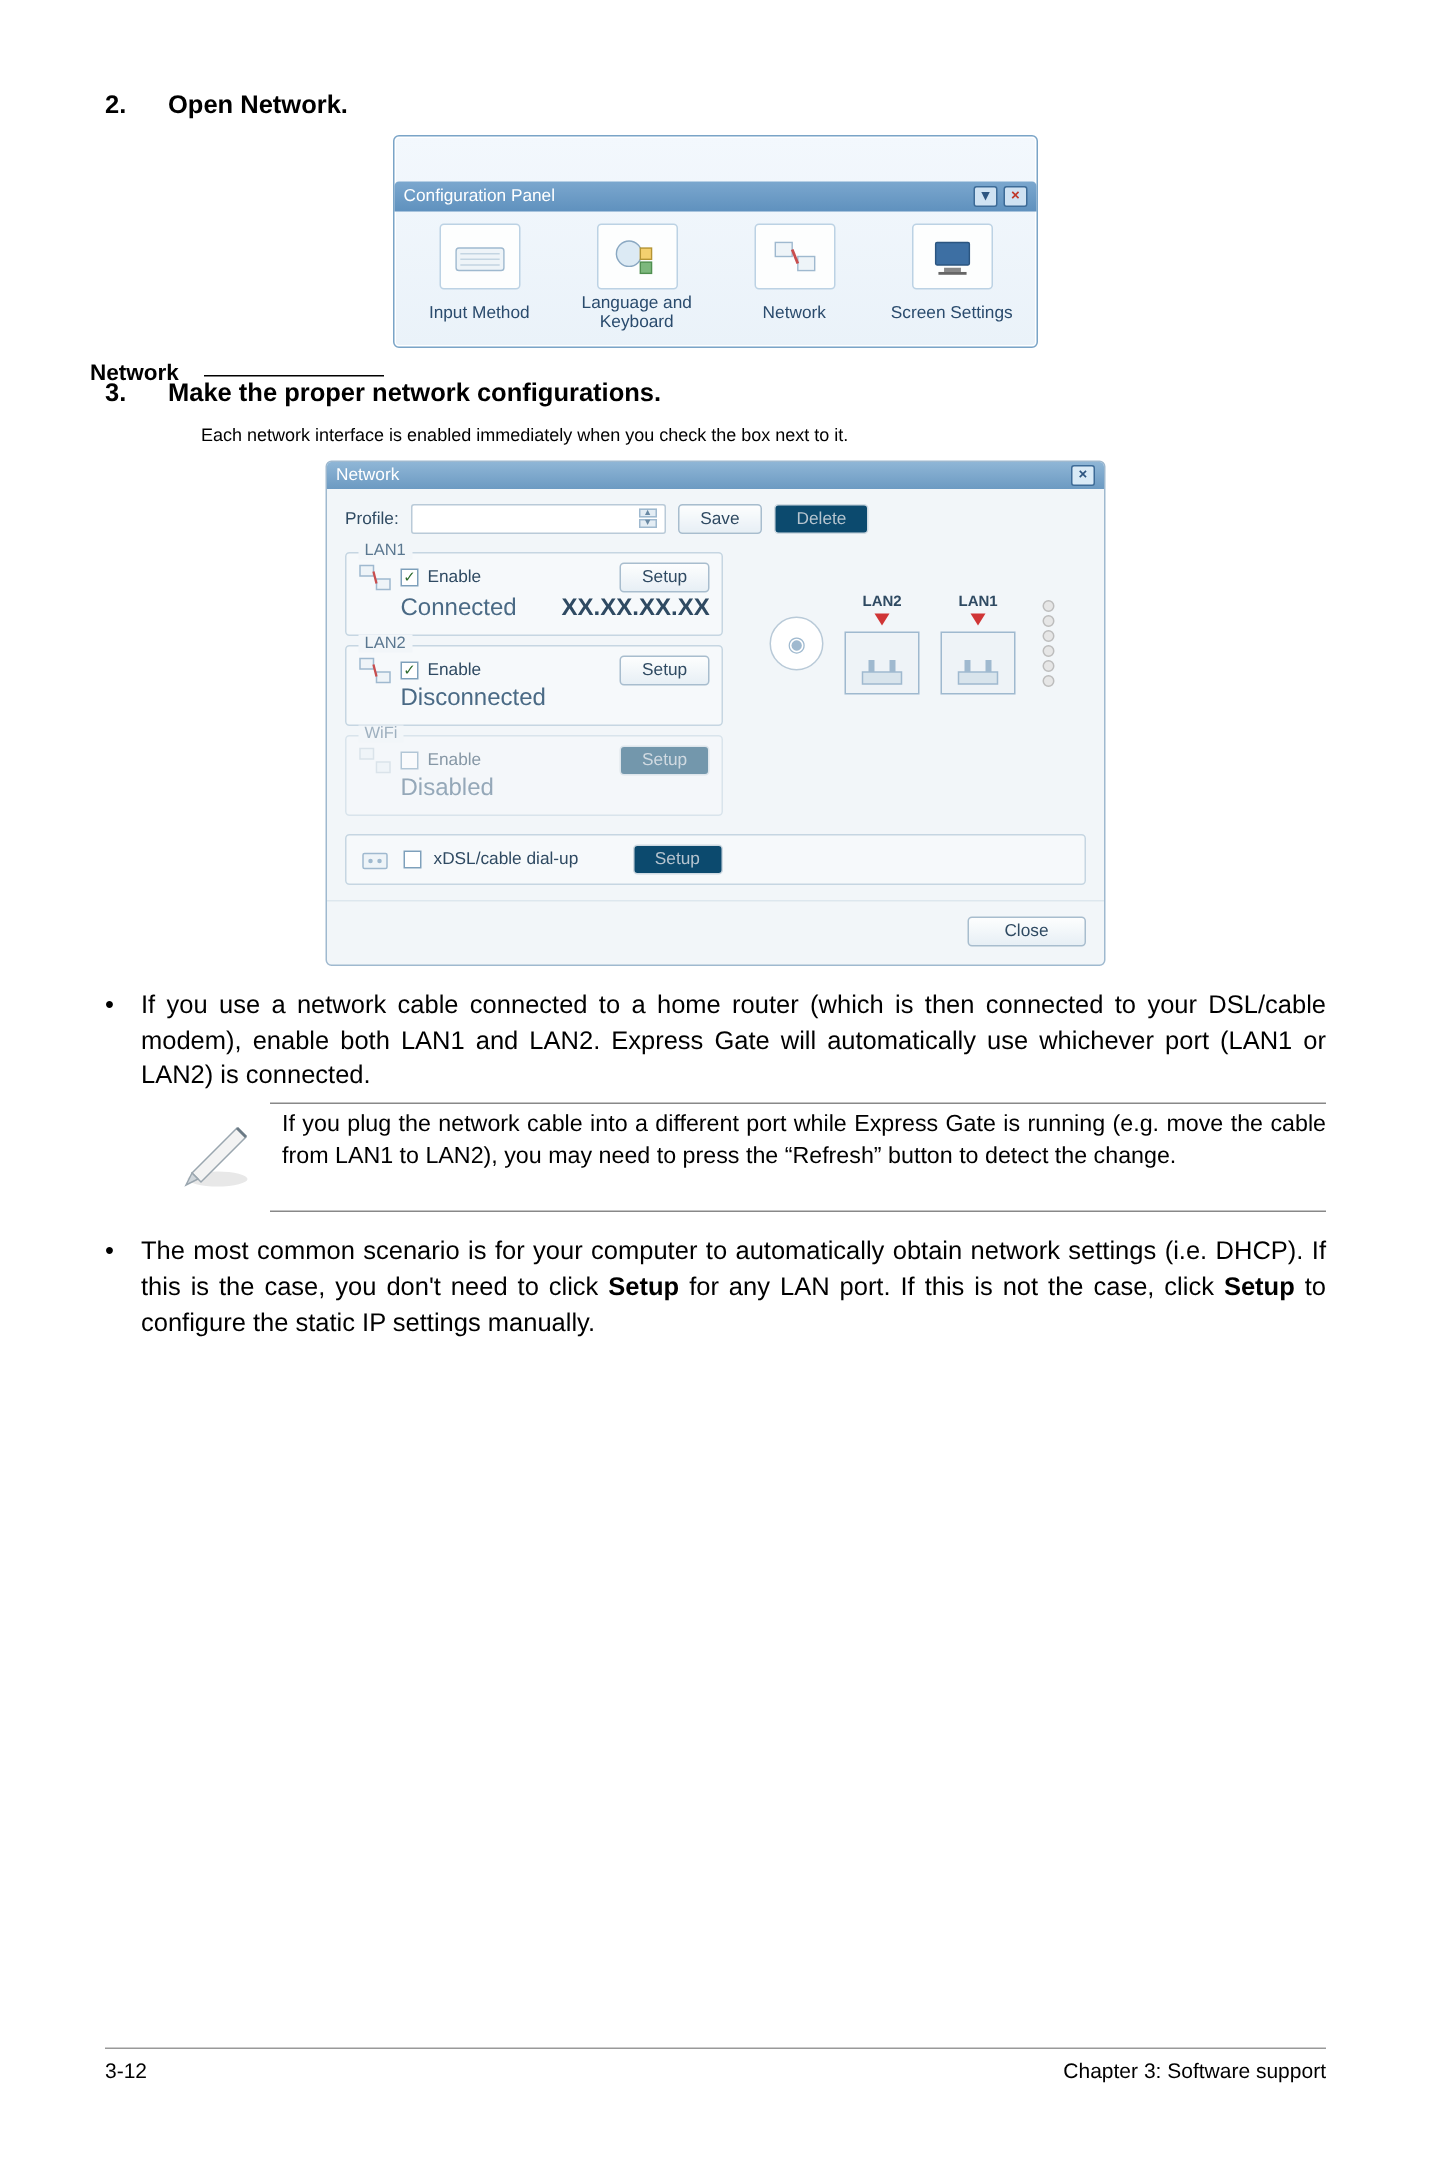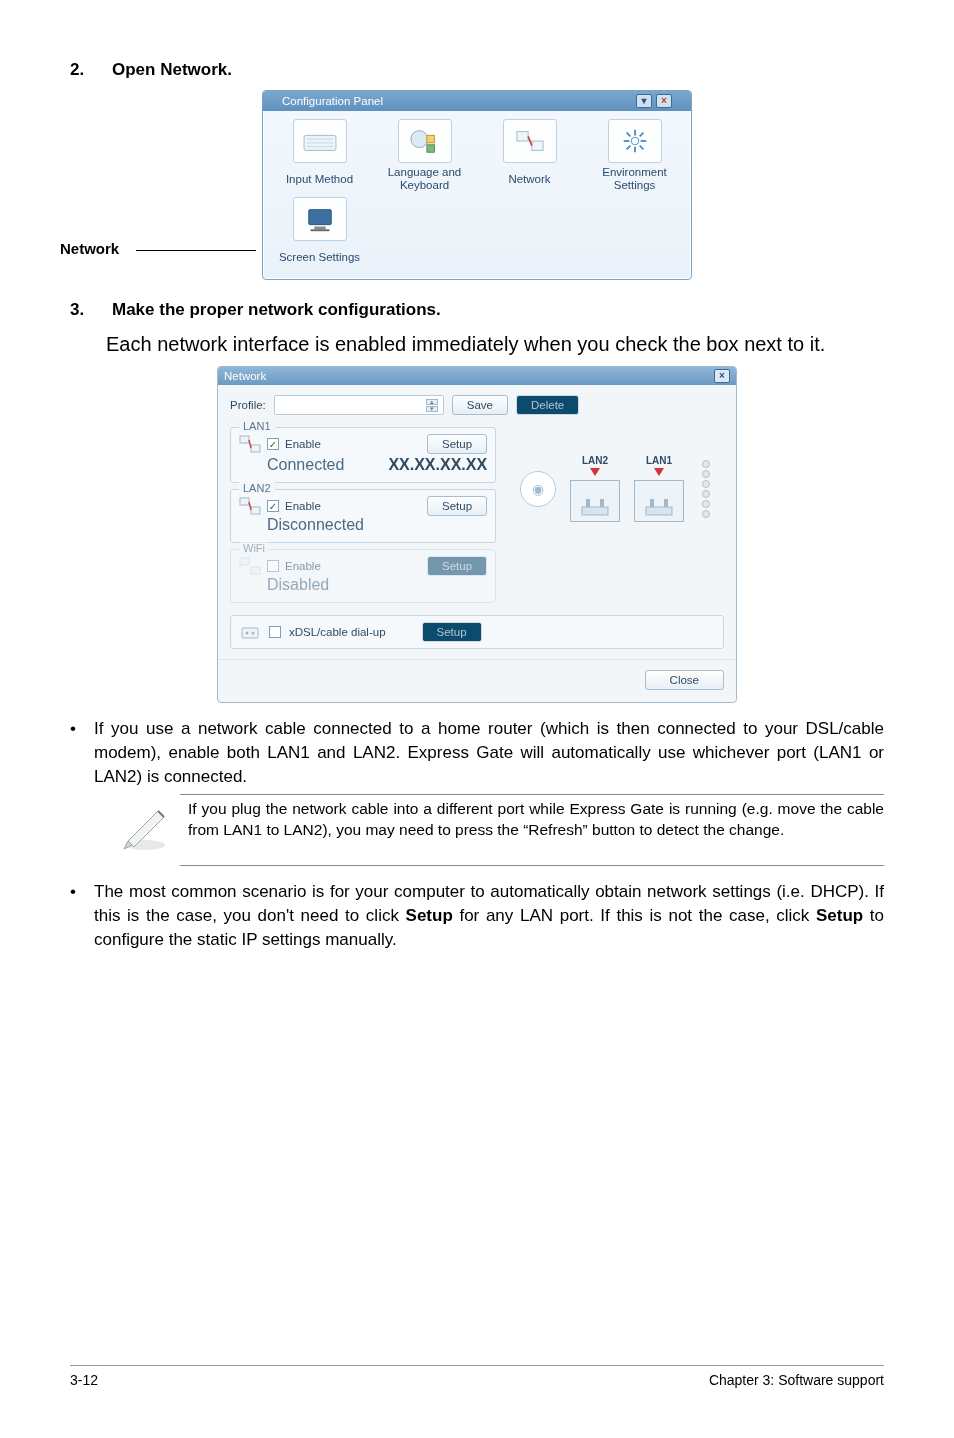--- a/index.html
+++ b/index.html
@@ -10,41 +10,41 @@
     height: 1438px;
     position: relative;
     color: #000;
   }
   .page {
     padding: 60px 70px 0 70px;
   }
   .step { margin-bottom: 8px; }
   .step-head { display: flex; align-items: baseline; gap: 24px; font-weight: bold; font-size: 17px; margin-bottom: 10px; }
   .step-num { width: 18px; }
-  .step-body { font-size: 20px; margin-left: 36px; line-height: 1.4; text-align: justify; }
+  .step-body { font-size: 12px; margin-left: 64px; line-height: 1.4; text-align: justify; }
   .bullet-row { display:flex; gap:18px; font-size:17px; line-height:1.4; text-align:justify; margin:10px 0 6px 0;}
   .bullet-dot { width:6px; flex:0 0 6px; }
   .hr { border:0; border-top:1px solid #888; }
   .note-row { display:flex; align-items:flex-start; gap:16px; margin:4px 0 8px 48px;}
   .note-text { font-size:15.5px; line-height:1.35; text-align:justify; flex:1;}
   .pen-icon svg { width:54px; height:54px; }
   .footer { position:absolute; bottom:50px; left:70px; right:70px; display:flex; justify-content:space-between; font-size:14px; color:#000;}
   .footer-line { border-top:1px solid #999; margin-bottom:6px; }
 
   
   .fig-wrap { display:flex; align-items:center; gap:8px; margin:6px 0 20px 0; justify-content:center; position:relative;}
   .callout-label { font-weight:bold; font-size:15px; position:absolute; left:-10px; top:150px; }
   .callout-line { position:absolute; left:66px; top:160px; width:120px; height:1px; background:#000;}
   .cfg-panel {
     width:430px; border:1px solid #7aa4c7; border-radius:4px;
     background: linear-gradient(#f3f8fd,#eaf2f9);
     font-size:11.5px; color:#2a4b6d;
     box-shadow: 0 0 0 1px #fff inset;
   }
-  .cfg-title { background: linear-gradient(#7ba7ce,#5f91be); color:#fff; padding:3px 19px; border-radius:3px 3px 0 0; display:flex; align-items:center; justify-content:space-between;}
+  .cfg-title { background: linear-gradient(#7ba7ce,#5f91be); color:#fff; padding:3px 6px; border-radius:3px 3px 0 0; display:flex; align-items:center; justify-content:space-between;margin-top:30px;}
   .cfg-title-right { display:flex; gap:4px;}
   .win-btn { width:16px; height:14px; background:#cfe2f2; border:1px solid #3d6b97; border-radius:2px; font-size:10px; line-height:12px; text-align:center; color:#2d5580; font-weight:bold;}
   .cfg-grid { display:grid; grid-template-columns:repeat(4,1fr); padding:8px 4px 10px 4px; row-gap:6px;}
   .cfg-cell { display:flex; flex-direction:column; align-items:center; gap:4px;}
   .cfg-icon { width:54px; height:44px; border:1px solid #bcd2e4; background:#fdfefe; border-radius:3px; display:flex; align-items:center; justify-content:center;}
   .cfg-icon.dotted { border:2px dotted #6f95b8; }
   .cfg-lbl { text-align:center; line-height:1.1; height:24px; display:flex; align-items:center;}
   .ic-svg { width:38px; height:30px; }
 
   
@@ -135,38 +135,20 @@
                 <rect x="6" y="6" width="12" height="10" fill="#eef4f8" stroke="#9fb9cf"></rect>
                 <rect x="22" y="16" width="12" height="10" fill="#eef4f8" stroke="#9fb9cf"></rect>
                 <path d="M18 11 L22 21" stroke="#c94d4d" stroke-width="2"></path>
               </svg>
             </div>
           <span class="cfg-lbl">Network</span>
         </div>
         <div class="cfg-cell">
           <div class="cfg-icon">
               <svg class="ic-svg" viewBox="0 0 40 32">
-                <circle cx="20" cy="16" r="4" fill="#fff" stroke="#4f8fc7"></circle>
-                <g stroke="#4f8fc7" stroke-width="2">
-                  <line x1="20" y1="4" x2="20" y2="10"></line>
-                  <line x1="20" y1="22" x2="20" y2="28"></line>
-                  <line x1="8" y1="16" x2="14" y2="16"></line>
-                  <line x1="26" y1="16" x2="32" y2="16"></line>
-                  <line x1="11" y1="7" x2="15" y2="11"></line>
-                  <line x1="25" y1="21" x2="29" y2="25"></line>
-                  <line x1="29" y1="7" x2="25" y2="11"></line>
-                  <line x1="15" y1="21" x2="11" y2="25"></line>
-                </g>
-              </svg>
-            </div>
-          <span class="cfg-lbl">Environment Settings</span>
-        </div>
-        <div class="cfg-cell">
-          <div class="cfg-icon">
-              <svg class="ic-svg" viewBox="0 0 40 32">
                 <rect x="8" y="6" width="24" height="16" rx="1" fill="#3d6fa3" stroke="#2b5580"></rect>
                 <rect x="14" y="24" width="12" height="3" fill="#888"></rect>
                 <rect x="10" y="27" width="20" height="2" fill="#666"></rect>
               </svg>
             </div>
           <span class="cfg-lbl">Screen Settings</span>
         </div>
       </div>
     </div>
   </div>
@@ -209,21 +191,21 @@
                     <rect x="12" y="11" width="9" height="7" fill="#eef4f8" stroke="#9fb9cf"></rect>
                     <path d="M10 6 L12 14" stroke="#c94d4d" stroke-width="1.5"></path>
                   </svg>
                 <span class="chk">✓</span>
                 <span>Enable</span>
                 <span style="flex:1"></span>
                 <span class="btn">Setup</span>
               </div>
               <div style="display:flex; gap:30px;">
                 <span class="status">Connected</span>
-                <span class="status" style="margin-left:14px; font-weight:bold; color:#2f4a62;">XX.XX.XX.XX</span>
+                <span class="status" style="margin-left:0; font-weight:bold; color:#2f4a62;">XX.XX.XX.XX</span>
               </div>
             </div>
 
             <div class="grp">
               <span class="grp-title">LAN2</span>
               <div class="grp-row">
                 <svg class="nic" viewBox="0 0 22 20">
                     <rect x="1" y="2" width="9" height="7" fill="#eef4f8" stroke="#9fb9cf"></rect>
                     <rect x="12" y="11" width="9" height="7" fill="#eef4f8" stroke="#9fb9cf"></rect>
                     <path d="M10 6 L12 14" stroke="#c94d4d" stroke-width="1.5"></path>

